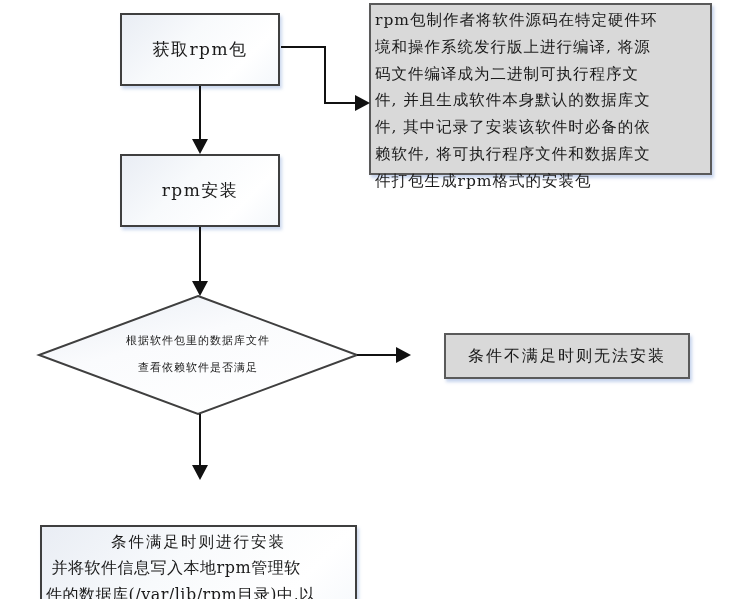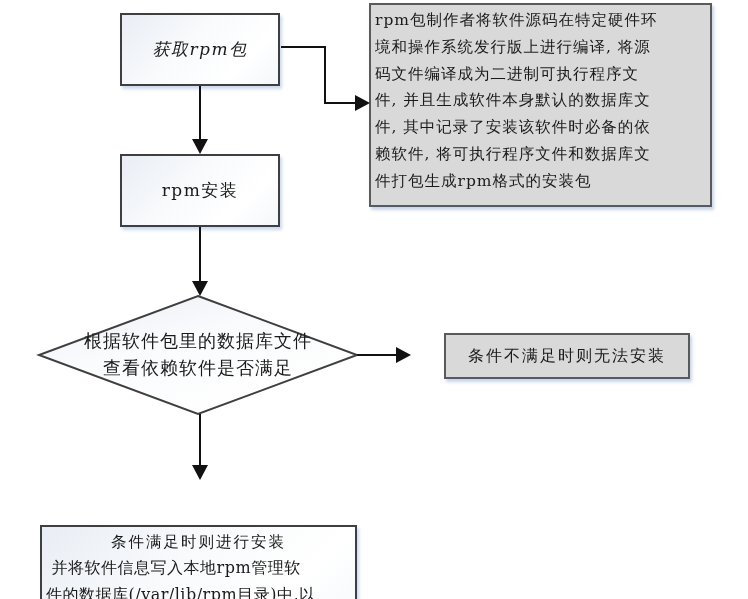--- a/index.html
+++ b/index.html
@@ -29,21 +29,21 @@
     background: #d9d9d9;
     box-shadow: 2px 3px 3px rgba(130,160,215,0.45);
   }
   .center-label {
     font-size: 17px;
     letter-spacing: 1.5px;
     text-align: center;
   }
   
   #desc-box {
-    left: 369px; top: 3px; width: 343px; height: 204px;
+    left: 369px; top: 3px; width: 343px; height: 172px;
     padding: 2px 4px 2px 4px;
     font-size: 15.5px;
     line-height: 26.8px;
     letter-spacing: 1px;
     white-space: pre-wrap;
     display: block;
   }
   
   #deny-box {
     left: 412px; top: 333px; width: 246px; height: 46px;
@@ -71,21 +71,21 @@
     line-height: 26.5px;
     letter-spacing: 0.5px;
     white-space: pre-wrap;
   }
   
   #diamond-svg { position: absolute; left: 36px; top: 293px; width: 324px; height: 124px; }
   #diamond-label {
     position: absolute;
     left: 46px; top: 327px; width: 304px;
     text-align: center;
-    font-size: 18px;
+    font-size: 11px;
     line-height: 27px;
     letter-spacing: 1px;
     white-space: pre-line;
   }
   
   .hline { position: absolute; height: 2px; background: #111111; }
   .vline { position: absolute; width: 2px; background: #111111; }
   .arrowhead-down {
     position: absolute; width: 0; height: 0;
     border-left: 8px solid transparent;
@@ -97,21 +97,21 @@
     border-top: 8px solid transparent;
     border-bottom: 8px solid transparent;
     border-left: 15px solid #111111;
   }
 </style>
 </head>
 <body>
 
 <div id="canvas">
 
-  <div class="process-box" style="left:120px; top:13px; width:160px; height:73px;font-style:italic;">
+  <div class="process-box" style="left:120px; top:13px; width:160px; height:73px;">
     <span class="center-label">获取rpm包</span>
   </div>
 
   <div class="process-box" style="left:120px; top:154px; width:160px; height:73px;">
     <span class="center-label">rpm安装</span>
   </div>
 
   <div class="note-box" id="desc-box">rpm包制作者将软件源码在特定硬件环
 境和操作系统发行版上进行编译, 将源
 码文件编译成为二进制可执行程序文

